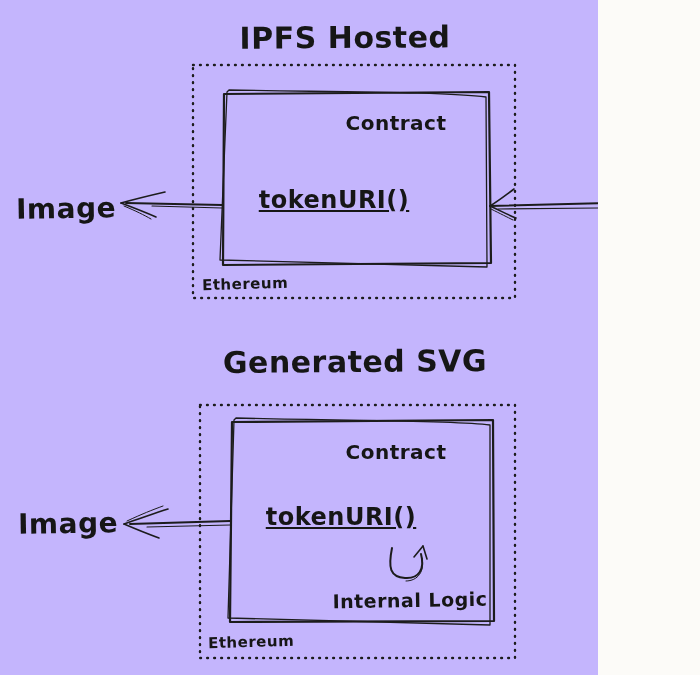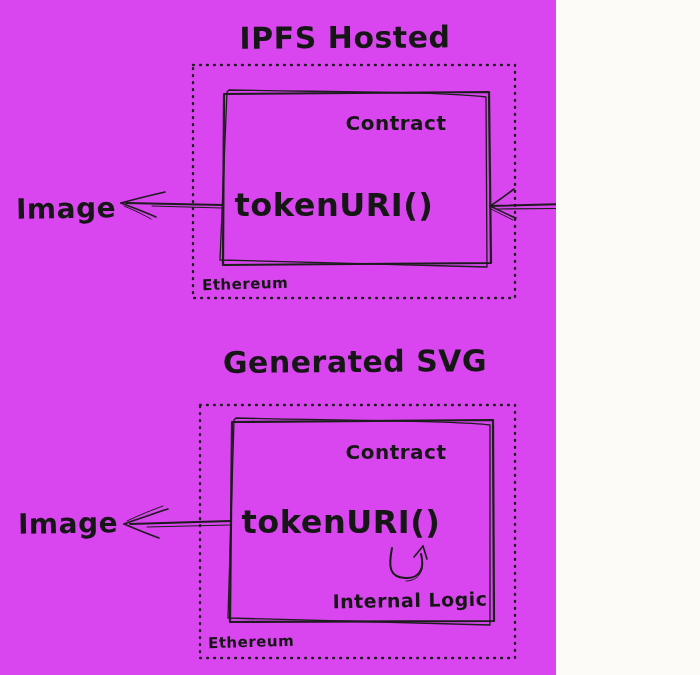--- a/index.html
+++ b/index.html
@@ -1,29 +1,29 @@
 <!DOCTYPE html>
 <html><head>
 <meta charset="utf-8">
 <style>
   html,body{margin:0;padding:0;}
   body{background:#fcfbf8;font-family:"DejaVu Sans",sans-serif;}
   #canvas{
-    position:relative;width:556px;height:675px;background:#d946ef;
+    position:relative;width:598px;height:675px;background:#c4b5fd;
     overflow:hidden;color:#141414;
   }
   #strokes{position:absolute;left:0;top:0;width:700px;height:675px;}
   .lbl{
     position:absolute;white-space:nowrap;font-weight:bold;color:#161616;
     letter-spacing:0.5px;
   }
   .ctr{transform:translateX(-50%);}
   .title{font-size:30px;transform:translateX(-50%) rotate(-0.4deg);}
   .boxtitle{font-size:20px;margin-left:36px;}
-  .method{font-size:32px;}
+  .method{font-size:24px;text-decoration:underline;}
   .node{font-size:28px;transform:rotate(-1deg);}
   .boundary{font-size:15px;font-weight:600;transform:rotate(-1.5deg);}
   .inner-note{font-size:19px;transform:translateX(-50%) rotate(-1deg);}
   .watermark{
     font-family:"DejaVu Serif",serif;font-size:20px;font-weight:600;
     color:#3f3f3f;letter-spacing:2px;
   }
 </style>
 </head>
 <body>

